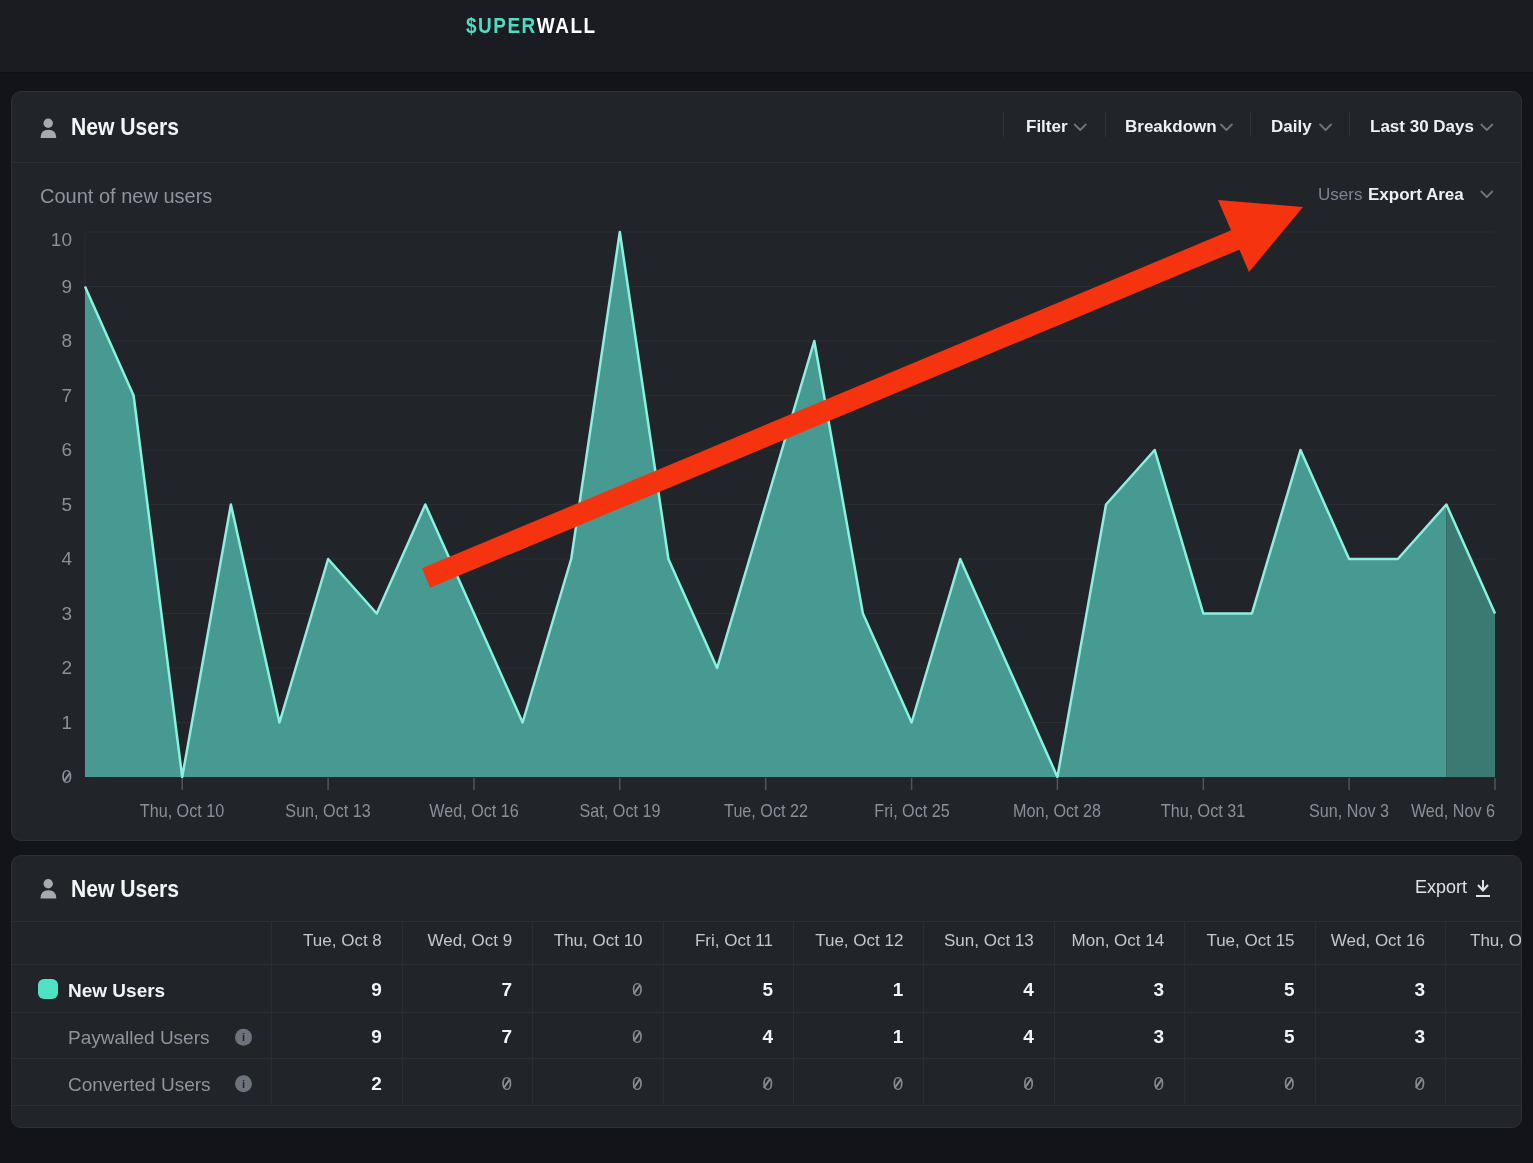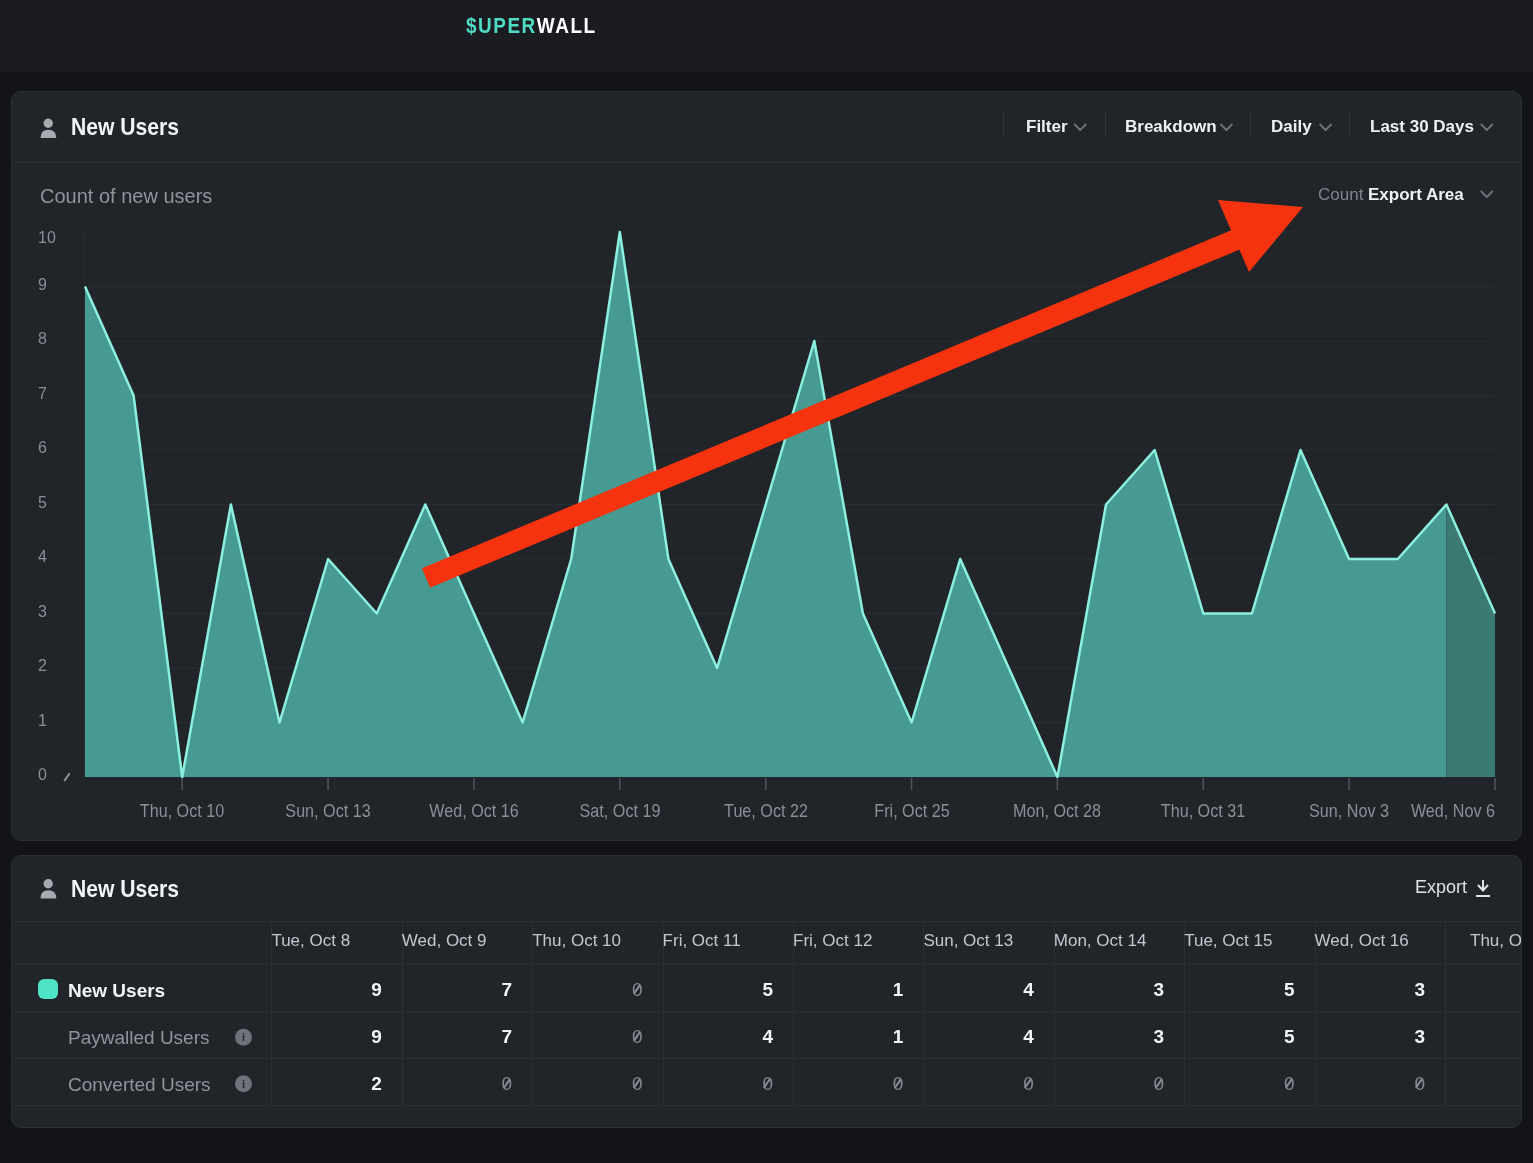--- a/index.html
+++ b/index.html
@@ -4,28 +4,28 @@
 html,body{width:1533px;height:1163px;background:#131419;font-family:"Liberation Sans",sans-serif;position:relative;overflow:hidden}
 .abs{position:absolute}
 #topbar{position:absolute;left:0;top:0;width:1533px;height:73px;background:#1a1c21;border-bottom:1px solid #101114}
 #logo{position:absolute;left:466px;top:13px;font-size:22px;font-weight:700;letter-spacing:1.8px;color:#fff;transform:scaleX(0.86);transform-origin:left center}
 #logo b{color:#4fdcc2}
 .card{position:absolute;left:11px;width:1511px;background:#212429;border:1px solid #2d3037;border-radius:10px}
 #card1{top:91px;height:750px}
 #card2{top:855px;height:273px}
 .title{position:absolute;font-size:24px;font-weight:700;color:#f3f5f7;transform:scaleX(0.88);transform-origin:left center}
 .gray{color:#8f949d}
-.ylab{position:absolute;width:34px;right:1461px;font-size:16px;color:#8a8f98}
+.ylab{position:absolute;width:34px;right:1461px;text-align:right;font-size:19px;color:#8a8f98}
 .ylab i{position:absolute;right:4.5px;top:6px;width:1.5px;height:10px;background:#8a8f98;transform:rotate(35deg);border-radius:1px}
 .xlab{position:absolute;top:800px;width:150px;text-align:center;font-size:19px;color:#8a8f98;transform:scaleX(0.85);transform-origin:center}
 .ctrl{position:absolute;top:117px;font-size:17px;font-weight:700;color:#eef0f3}
 .sep{position:absolute;top:112px;width:1px;height:25px;background:#31343b}
 .vline{position:absolute;top:921px;width:1px;height:183.5px;background:#2b2e35}
 .hline{position:absolute;left:12px;width:1509px;height:1px;background:#2b2e35}
-.hcell{position:absolute;width:110.4px;text-align:left;font-size:17px;color:#c3c8cf}
+.hcell{position:absolute;width:110.4px;text-align:right;font-size:17px;color:#c3c8cf}
 .num{position:absolute;width:110.4px;text-align:right;font-size:19px;font-weight:700;color:#f2f4f6}
 .zero{font-weight:400;color:#82878f;position:absolute}
 .zero i{position:absolute;right:5px;top:4.5px;width:1.6px;height:10.5px;background:#8a8f97;transform:rotate(35deg);border-radius:1px}
 .rowlab{position:absolute;left:68px;font-size:19px}
 svg{position:absolute;left:0;top:0}
 </style></head><body>
 <div id="topbar"></div>
 <div id="logo"><b>$UPER</b>WALL</div>
 <div class="card" id="card1"></div>
 <div class="card" id="card2"></div>
@@ -90,21 +90,21 @@
 <div class="title" style="left:71px;top:875px">New Users</div>
 <div class="sep" style="left:1003px"></div>
 <div class="sep" style="left:1105px"></div>
 <div class="sep" style="left:1250px"></div>
 <div class="sep" style="left:1349px"></div>
 <div class="ctrl" style="left:1026px">Filter</div>
 <div class="ctrl" style="left:1125px">Breakdown</div>
 <div class="ctrl" style="left:1271px">Daily</div>
 <div class="ctrl" style="left:1370px">Last 30 Days</div>
 <div class="abs gray" style="left:40px;top:185px;font-size:20px">Count of new users</div>
-<div class="abs" style="left:1318px;top:185px;font-size:17px;color:#7f848e">Count</div>
+<div class="abs" style="left:1318px;top:185px;font-size:17px;color:#7f848e">Users</div>
 <div class="abs" style="left:1368px;top:185px;font-size:17px;font-weight:600;color:#eef0f3">Export Area</div>
 <div class="ylab" style="top:766.0px">0<i></i></div>
 <div class="ylab" style="top:711.5px">1</div>
 <div class="ylab" style="top:657.0px">2</div>
 <div class="ylab" style="top:602.5px">3</div>
 <div class="ylab" style="top:548.0px">4</div>
 <div class="ylab" style="top:493.5px">5</div>
 <div class="ylab" style="top:439.0px">6</div>
 <div class="ylab" style="top:384.5px">7</div>
 <div class="ylab" style="top:330.0px">8</div>
@@ -133,21 +133,21 @@
 <div class="vline" style="left:1445.0px"></div>
 <div class="hline" style="top:921px"></div>
 <div class="hline" style="top:964px"></div>
 <div class="hline" style="top:1011.5px"></div>
 <div class="hline" style="top:1058px"></div>
 <div class="hline" style="top:1104.5px"></div>
 <div class="hcell" style="left:271.4px;top:931px">Tue, Oct 8</div>
 <div class="hcell" style="left:401.8px;top:931px">Wed, Oct 9</div>
 <div class="hcell" style="left:532.2px;top:931px">Thu, Oct 10</div>
 <div class="hcell" style="left:662.6px;top:931px">Fri, Oct 11</div>
-<div class="hcell" style="left:793.0px;top:931px">Fri, Oct 12</div>
+<div class="hcell" style="left:793.0px;top:931px">Tue, Oct 12</div>
 <div class="hcell" style="left:923.4px;top:931px">Sun, Oct 13</div>
 <div class="hcell" style="left:1053.8px;top:931px">Mon, Oct 14</div>
 <div class="hcell" style="left:1184.2px;top:931px">Tue, Oct 15</div>
 <div class="hcell" style="left:1314.6px;top:931px">Wed, Oct 16</div>
 <div style="position:absolute;left:1470px;top:931px;width:51px;height:22px;overflow:hidden;color:#c3c8cf;font-size:17px;white-space:nowrap">Thu, Oct 17</div>
 <div class="rowlab" style="top:980px;font-weight:700;color:#f2f4f6">New Users</div>
 <div class="rowlab gray" style="top:1027px">Paywalled Users</div>
 <div class="rowlab gray" style="top:1074px">Converted Users</div>
 <div class="num" style="left:271.4px;top:979px">9</div>
 <div class="num" style="left:401.8px;top:979px">7</div>

